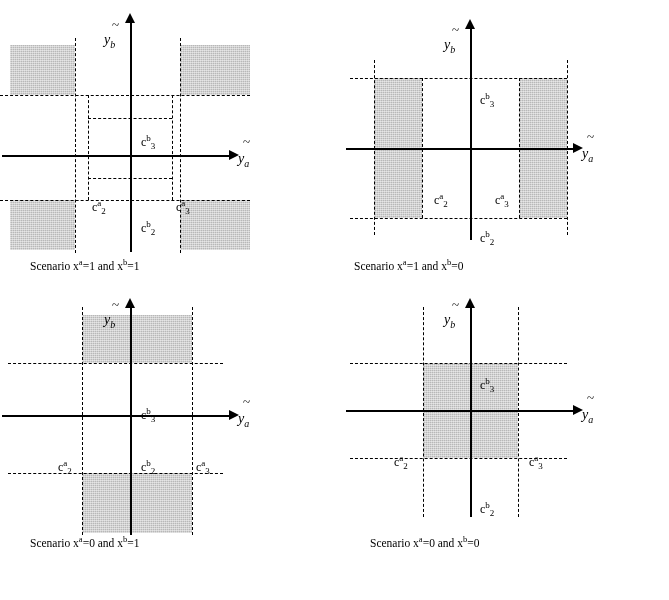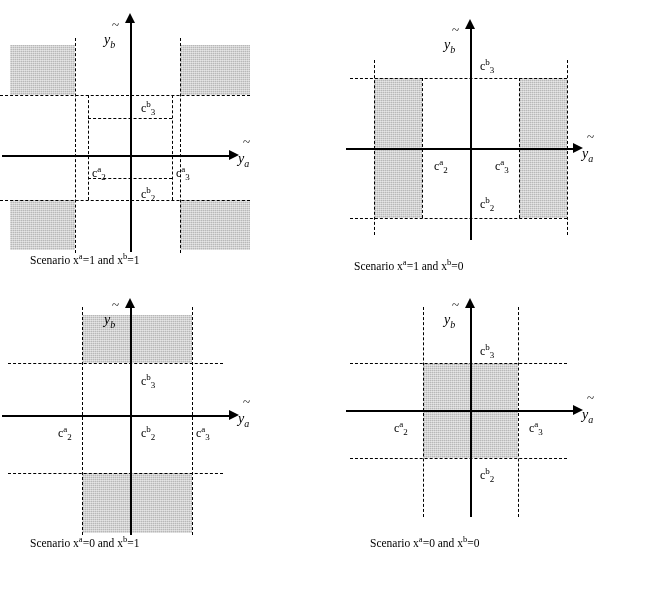--- a/index.html
+++ b/index.html
@@ -94,20 +94,21 @@
     border-left: 1px dashed #000;
   }
 
   
   .lbl {
     position: absolute;
     font-family: "Liberation Serif", serif;
     font-size: 12px;
     white-space: nowrap;
     line-height: 1;
+    margin-top: 34px;
   }
   .lbl .sub {
     font-size: 9px;
     vertical-align: sub;
   }
   .lbl .sup {
     font-size: 9px;
     vertical-align: super;
   }
   .axis-label {
@@ -175,21 +176,21 @@
 
       <div class="tilde" style="left:112px; top:18px;">~</div>
       <div class="axis-label" style="left:104px; top:33px;"><span>y</span><span class="sub">b</span></div>
 
       <div class="lbl" style="left:141px; top:100px;"><span>c</span><span class="sup">b</span><span class="sub">3</span></div>
       <div class="lbl" style="left:141px; top:186px;"><span>c</span><span class="sup">b</span><span class="sub">2</span></div>
       <div class="lbl" style="left:92px;  top:165px;"><span>c</span><span class="sup">a</span><span class="sub">2</span></div>
       <div class="lbl" style="left:176px; top:165px;"><span>c</span><span class="sup">a</span><span class="sub">3</span></div>
     </div>
 
-    <div class="caption" style="left:30px; top:252px;"><span>Scenario x</span><span class="sup">a</span><span>=1 and x</span><span class="sup">b</span><span>=1</span></div>
+    <div class="caption" style="left:30px; top:258px;"><span>Scenario x</span><span class="sup">a</span><span>=1 and x</span><span class="sup">b</span><span>=1</span></div>
   </div>
 
   <div class="panel panel-tr">
     <div class="plot">
 
       <div class="shade" style="left:38px;  top:78px; width:48px; height:140px;"></div>
       <div class="shade" style="left:183px; top:78px; width:48px; height:140px;"></div>
 
       <div class="dashdot-v" style="left:38px;  top:60px;  height:175px;"></div>
       <div class="dashdot-v" style="left:231px; top:60px;  height:175px;"></div>

